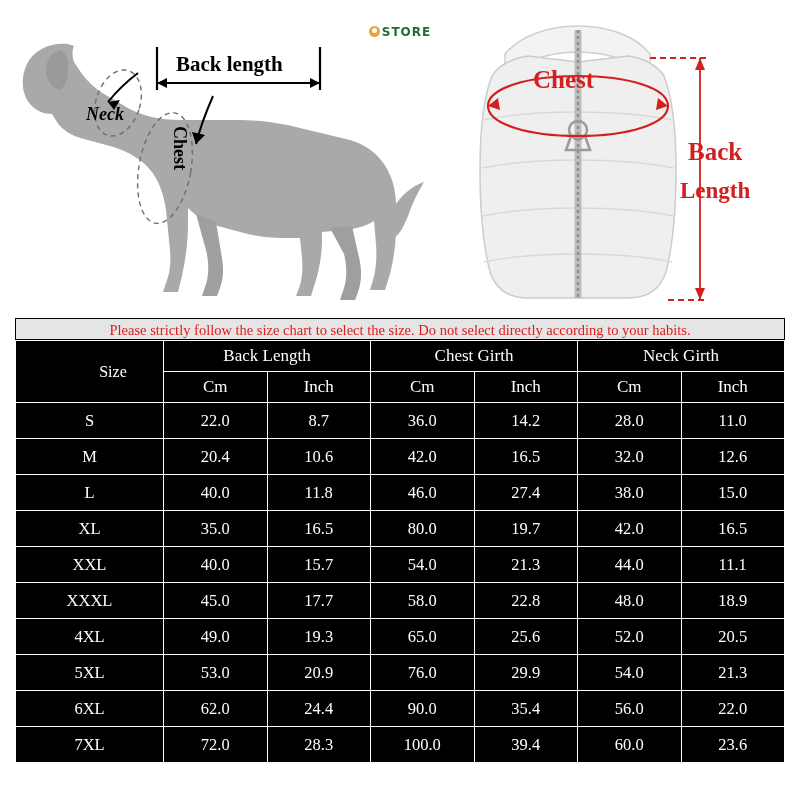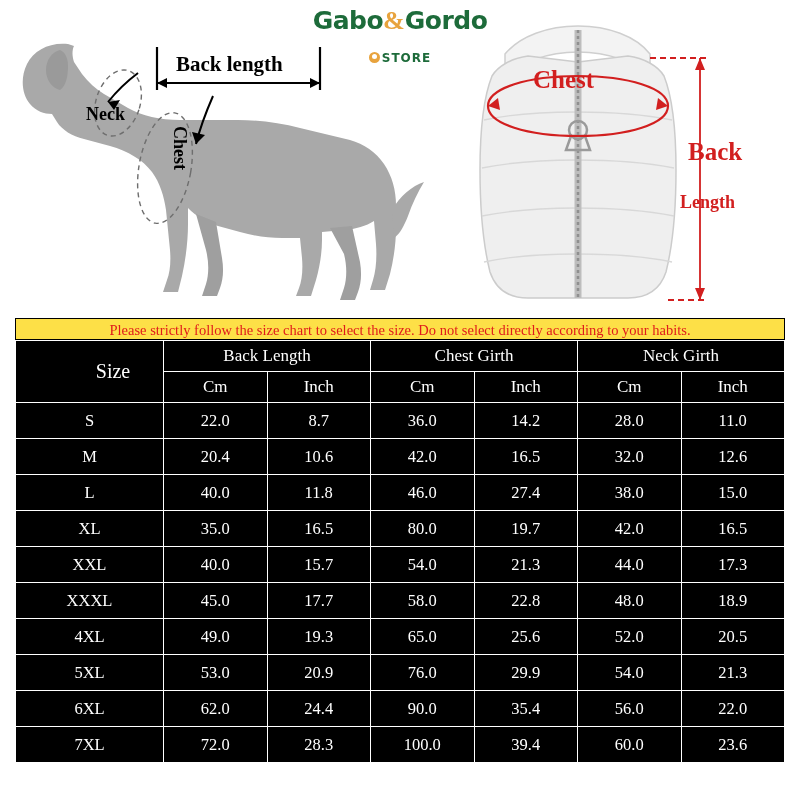--- a/index.html
+++ b/index.html
@@ -92,21 +92,21 @@
   }
 
   
   .warning {
     position: absolute;
     left: 15px;
     top: 318px;
     width: 770px;
     height: 22px;
     border: 1px solid #000000;
-    background: #fde047;
+    background: #e5e5e5;
     color: #e01b1b;
     font-family: "Liberation Serif", serif;
     font-size: 14.5px;
     text-align: center;
     line-height: 22px;
     box-sizing: border-box;
     overflow: hidden;
   }
 
   
@@ -128,41 +128,38 @@
     font-family: "Liberation Serif", serif;
   }
   table.size-chart thead th {
     background: #000000;
     color: #ffffff;
     font-weight: normal;
     font-size: 17px;
     height: 28px;
   }
   table.size-chart thead th.size-head {
-    font-size: 20px;
+    font-size: 16px;
     padding-left: 48px;
   }
   table.size-chart tbody td {
     background: #000000;
     color: #ffffff;
     font-size: 16.5px;
     height: 33px;
   }
   .col-size { width: 98px; }
   .col-unit { width: 112px; }
 </style>
 </head>
 <body>
 
 <div class="page">
 
   <div class="brand">
-    <div>
-      <span class="brand-main">Gabo</span><span class="brand-amp">&amp;</span><span class="brand-main">Gordo</span>
-    </div>
     <div class="brand-sub">
       <span class="brand-dot"></span><span>STORE</span>
     </div>
   </div>
 
   <div class="illus">
 
     <svg width="800" height="318" viewBox="0 0 800 318">
 
       <g>
@@ -283,29 +280,29 @@
         <line x1="668" y1="300" x2="706" y2="300" stroke-dasharray="6,4"></line>
         <line x1="700" y1="58" x2="700" y2="300"></line>
         <path d="M 700,58 L 695,70 L 705,70 Z" fill="#d21f1f" stroke="none"></path>
         <path d="M 700,300 L 695,288 L 705,288 Z" fill="#d21f1f" stroke="none"></path>
       </g>
     </svg>
 
     
     <div class="label" style="left:176px; top:52px; font-size:21px;">Back length</div>
 
-    <div class="label" style="left:86px; top:104px; font-size:18px;">Neck</div>
+    <div class="label" style="left:86px; top:104px; font-size:18px;font-style:italic;">Neck</div>
 
     <div class="label" style="left:190px; top:126px; font-size:18px; transform:rotate(90deg); transform-origin:left top;">Chest</div>
 
     <div class="label label-red" style="left:533px; top:66px; font-size:25px;">Chest</div>
 
     <div class="label label-red" style="left:688px; top:138px; font-size:25px;">Back</div>
 
-    <div class="label label-red" style="left:680px; top:192px; font-size:18px;">Length</div>
+    <div class="label label-red" style="left:680px; top:178px; font-size:23px;">Length</div>
   </div>
 
   <div class="warning">Please strictly follow the size chart to select the size. Do not select directly according to your habits.</div>
 
   <div class="table-wrap">
     <table class="size-chart">
       <thead>
         <tr>
           <th class="size-head col-size" rowspan="2">Size</th>
           <th colspan="2">Back Length</th>
@@ -358,21 +355,21 @@
           <td>42.0</td>
           <td>16.5</td>
         </tr>
         <tr>
           <td>XXL</td>
           <td>40.0</td>
           <td>15.7</td>
           <td>54.0</td>
           <td>21.3</td>
           <td>44.0</td>
-          <td>17.3</td>
+          <td>11.1</td>
         </tr>
         <tr>
           <td>XXXL</td>
           <td>45.0</td>
           <td>17.7</td>
           <td>58.0</td>
           <td>22.8</td>
           <td>48.0</td>
           <td>18.9</td>
         </tr>

